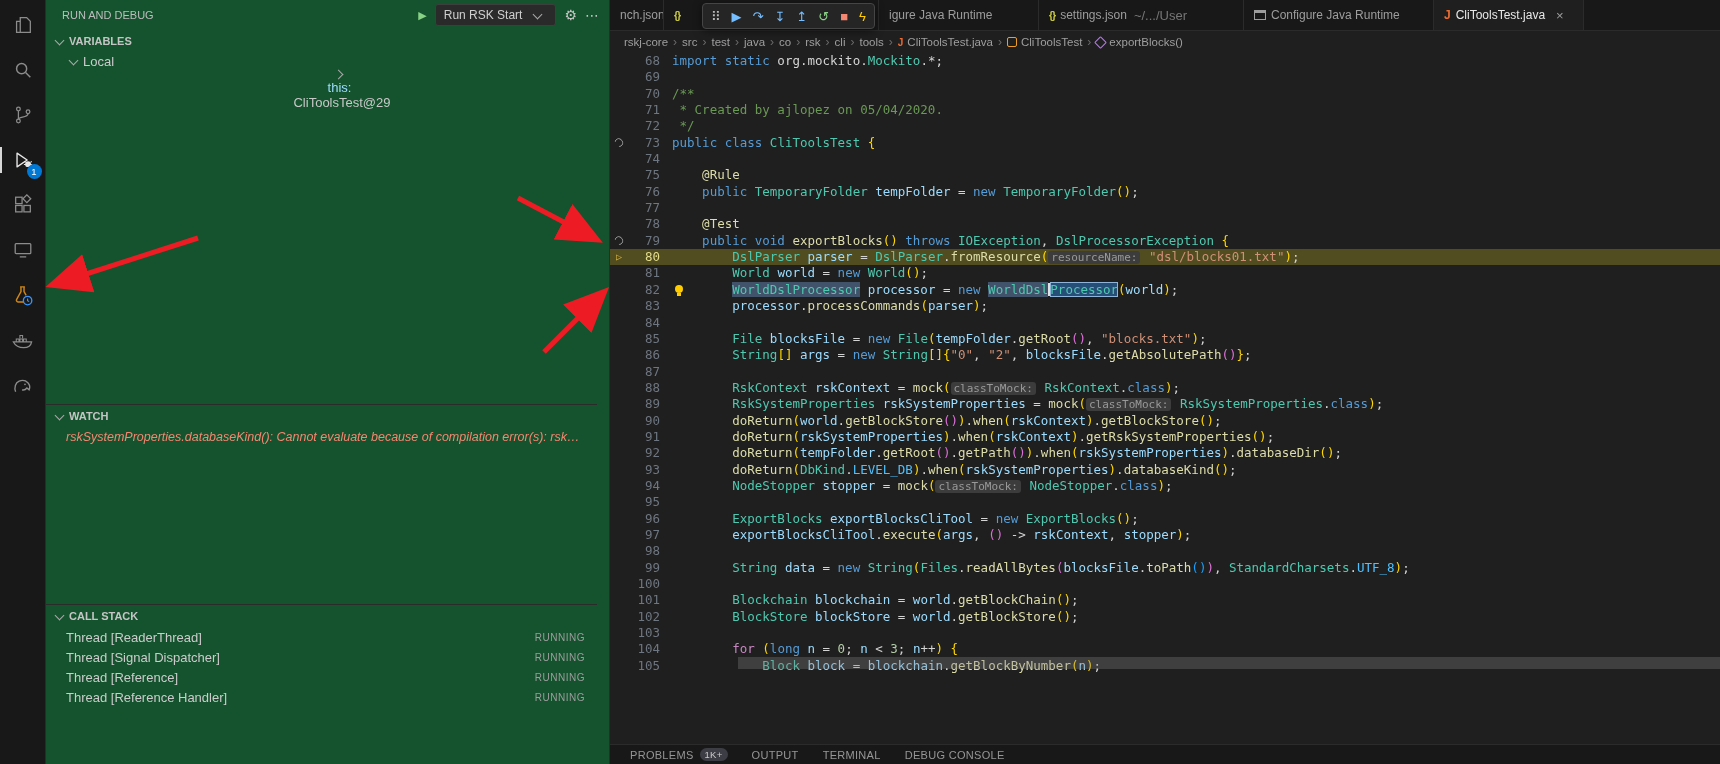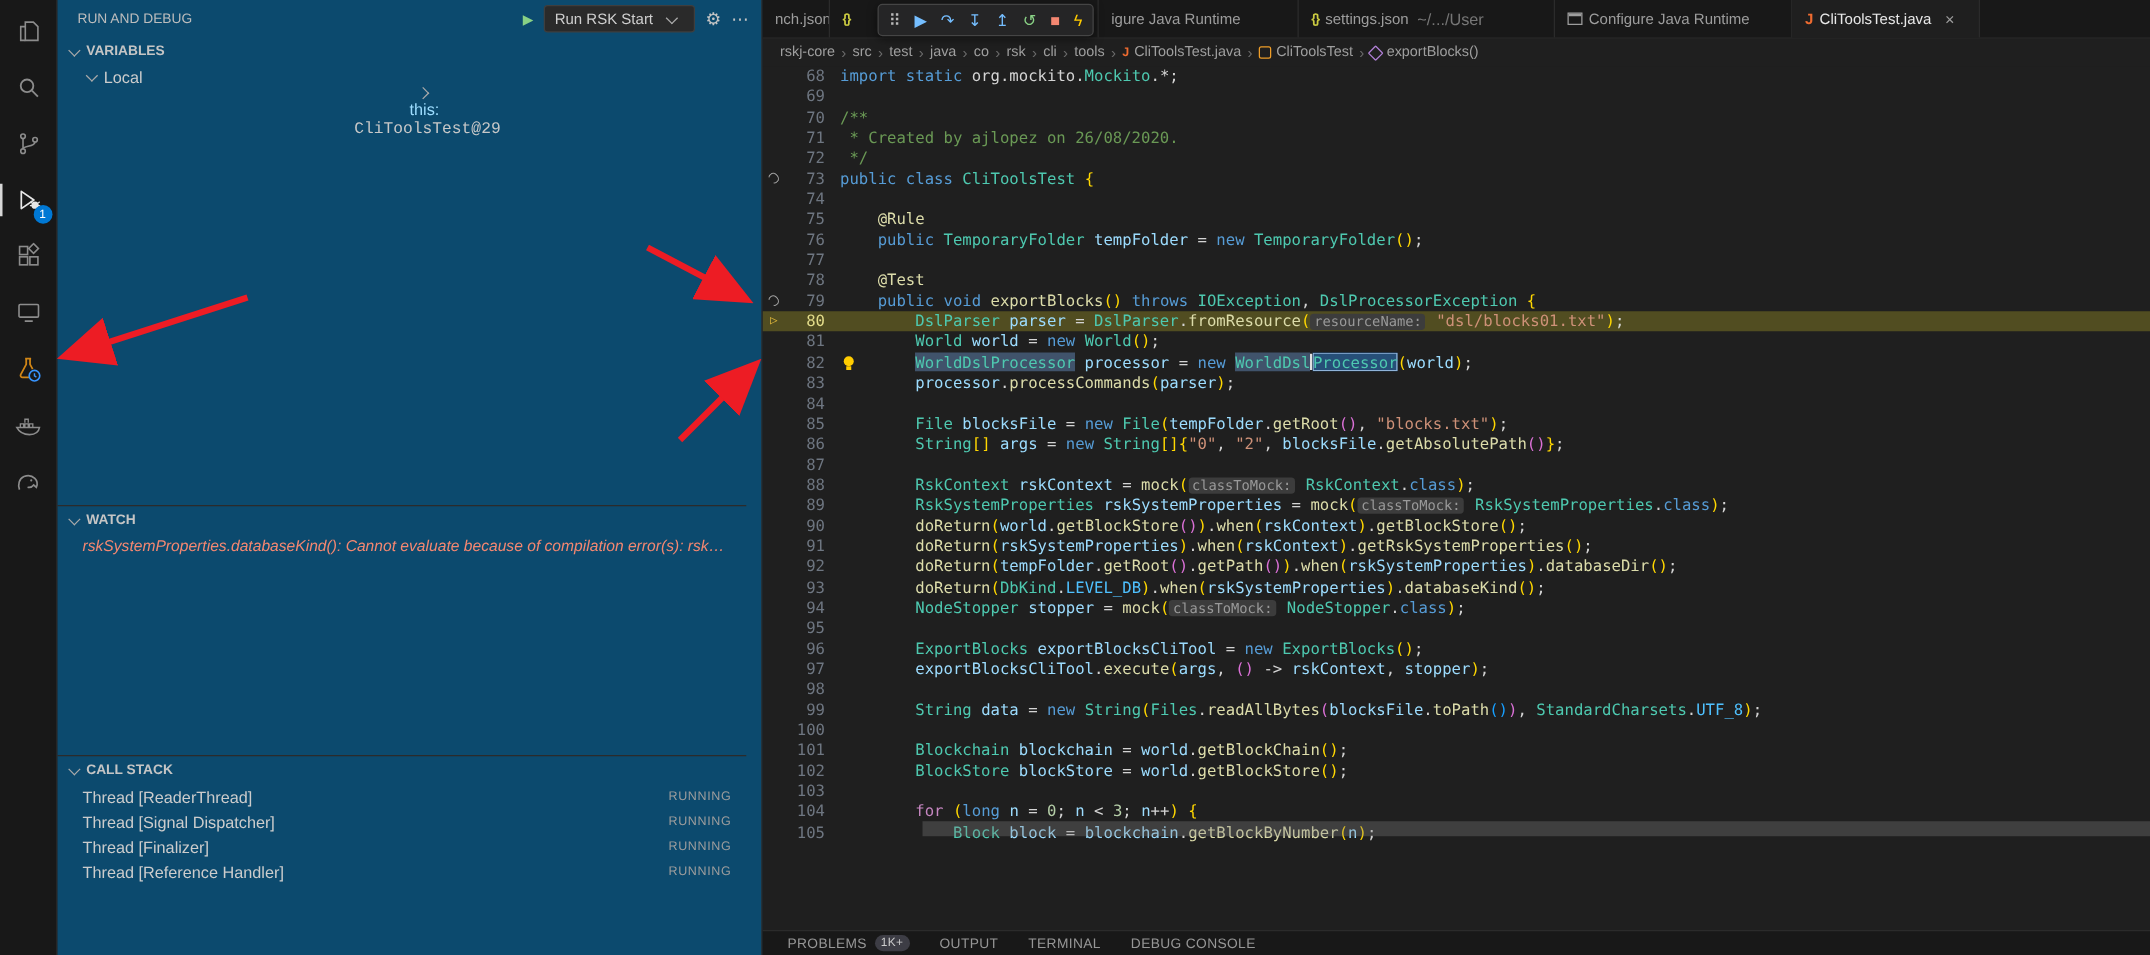--- a/index.html
+++ b/index.html
@@ -10,21 +10,21 @@
   .activitybar{width:45px;background:#181818;border-right:1px solid #2b2b2b;display:flex;
     flex-direction:column;align-items:center;padding-top:10px;gap:15px;flex:none;}
   .ab-item{width:30px;height:30px;display:flex;align-items:center;justify-content:center;
     position:relative;color:#8c8c8c;}
   .ab-item.active{color:#e7e7e7;}
   .ab-item.active::before{content:"";position:absolute;left:-8px;top:2px;bottom:2px;width:2px;background:#d7d7d7;}
   .badge{position:absolute;right:-4px;bottom:-4px;background:#0078d4;color:#fff;border-radius:50%;
     width:15px;height:15px;font-size:9.5px;display:flex;align-items:center;justify-content:center;}
 
   
-  .sidebar{width:563px;background:#0c4a6e;border-right:1px solid #2b2b2b;position:relative;
+  .sidebar{width:563px;background:#14532d;border-right:1px solid #2b2b2b;position:relative;
     color:#ccc;flex:none;font-size:13px;}
   .sb-header{height:30px;display:flex;align-items:center;justify-content:space-between;
     padding:0 10px 0 16px;}
   .sb-title{font-size:11px;color:#bdbdbd;white-space:nowrap;}
   .run-controls{display:flex;align-items:center;gap:8px;}
   .play{color:#89d185;font-size:11px;cursor:default;}
   .run-select{display:flex;align-items:center;gap:8px;background:#2a2a2a;border:1px solid #3e3e3e;
     border-radius:3px;height:20px;padding:0 8px;font-size:12px;color:#cfcfcf;}
   .chev{width:6px;height:6px;border-right:1.2px solid #aaa;border-bottom:1.2px solid #aaa;
     transform:rotate(45deg);display:inline-block;margin:0 6px 2px 4px;flex:none;}
@@ -32,21 +32,21 @@
   .iconbtn{color:#c5c5c5;font-size:14px;}
   .sec{position:absolute;left:0;right:12px;}
   .sec-vars{top:30px;height:374px;}
   .sec-watch{top:404px;height:200px;border-top:1px solid #2b2b2b;}
   .sec-stack{top:604px;bottom:0;border-top:1px solid #2b2b2b;}
   .sec-header{height:22px;display:flex;align-items:center;padding-left:6px;font-size:11px;
     font-weight:bold;color:#c5c5c5;}
   .tree-row{height:19px;display:flex;align-items:center;padding-left:20px;white-space:nowrap;}
   .tree-row.lvl2{padding-left:36px;flex-direction:column;}
   .var-name{color:#9cdcfe;}
-  .var-value{color:#c8c8c8;margin-left:5px;font-family:Liberation Mono, monospace;}
+  .var-value{color:#c8c8c8;margin-left:5px;}
   .watch-row{padding:3px 8px 0 20px;color:#f48771;font-style:italic;font-size:12.5px;
     white-space:nowrap;overflow:hidden;}
   .stack-row{height:20px;display:flex;align-items:center;justify-content:space-between;
     padding:0 12px 0 20px;}
   .stack-state{font-size:10px;color:#9d9d9d;letter-spacing:.5px;}
 
   
   .editor-col{flex:1;display:flex;flex-direction:column;position:relative;min-width:0;}
   .tabbar{height:30px;background:#181818;display:flex;border-bottom:1px solid #2b2b2b;flex:none;}
   .tab{display:flex;align-items:center;padding:0 10px;border-right:1px solid #2b2b2b;font-size:12px;
@@ -222,21 +222,21 @@
       <div>
           <div class="stack-row">
             <span class="stack-name">Thread [ReaderThread]</span>
             <span class="stack-state">RUNNING</span>
           </div>
           <div class="stack-row">
             <span class="stack-name">Thread [Signal Dispatcher]</span>
             <span class="stack-state">RUNNING</span>
           </div>
           <div class="stack-row">
-            <span class="stack-name">Thread [Finalizer]</span>
+            <span class="stack-name">Thread [Reference]</span>
             <span class="stack-state">RUNNING</span>
           </div>
           <div class="stack-row">
             <span class="stack-name">Thread [Reference Handler]</span>
             <span class="stack-state">RUNNING</span>
           </div>
         </div>
     </div>
   </div>
 
@@ -323,21 +323,21 @@
         <span class="bc-item">
           <span class="bc-icon-method"></span>
           <span>exportBlocks()</span>
         </span>
       </div>
     <div class="code-area">
       <div>
           <div class="cl"><span class="glyph"></span><span class="ln">68</span><span class="codeln"><span class="kw">import</span><span class="txt"> </span><span class="kw">static</span><span class="txt"> org.mockito.</span><span class="typ">Mockito</span><span class="txt">.*;</span></span></div>
           <div class="cl"><span class="glyph"></span><span class="ln">69</span><span class="codeln"></span></div>
           <div class="cl"><span class="glyph"></span><span class="ln">70</span><span class="codeln"><span class="cmt">/**</span></span></div>
-          <div class="cl"><span class="glyph"></span><span class="ln">71</span><span class="codeln"><span class="cmt"> * Created by ajlopez on 26/08/2020.</span></span></div>
+          <div class="cl"><span class="glyph"></span><span class="ln">71</span><span class="codeln"><span class="cmt"> * Created by ajlopez on 05/04/2020.</span></span></div>
           <div class="cl"><span class="glyph"></span><span class="ln">72</span><span class="codeln"><span class="cmt"> */</span></span></div>
           <div class="cl"><span class="glyph"><span class="arc"></span></span><span class="ln">73</span><span class="codeln"><span class="kw">public</span><span class="txt"> </span><span class="kw">class</span><span class="txt"> </span><span class="typ">CliToolsTest</span><span class="txt"> </span><span class="brk">{</span></span></div>
           <div class="cl"><span class="glyph"></span><span class="ln">74</span><span class="codeln"></span></div>
           <div class="cl"><span class="glyph"></span><span class="ln">75</span><span class="codeln"><span class="txt">    </span><span class="ann">@Rule</span></span></div>
           <div class="cl"><span class="glyph"></span><span class="ln">76</span><span class="codeln"><span class="txt">    </span><span class="kw">public</span><span class="txt"> </span><span class="typ">TemporaryFolder</span><span class="txt"> </span><span class="var">tempFolder</span><span class="txt"> = </span><span class="kw">new</span><span class="txt"> </span><span class="typ">TemporaryFolder</span><span class="brk">()</span><span class="txt">;</span></span></div>
           <div class="cl"><span class="glyph"></span><span class="ln">77</span><span class="codeln"></span></div>
           <div class="cl"><span class="glyph"></span><span class="ln">78</span><span class="codeln"><span class="txt">    </span><span class="ann">@Test</span></span></div>
           <div class="cl"><span class="glyph"><span class="arc"></span></span><span class="ln">79</span><span class="codeln"><span class="txt">    </span><span class="kw">public</span><span class="txt"> </span><span class="kw">void</span><span class="txt"> </span><span class="fn">exportBlocks</span><span class="brk">()</span><span class="txt"> </span><span class="kw">throws</span><span class="txt"> </span><span class="typ">IOException</span><span class="txt">, </span><span class="typ">DslProcessorException</span><span class="txt"> </span><span class="brk">{</span></span></div>
           <div class="cl debug"><span class="glyph exec">▷</span><span class="ln">80</span><span class="codeln"><span class="txt">        </span><span class="typ">DslParser</span><span class="txt"> </span><span class="var">parser</span><span class="txt"> = </span><span class="typ">DslParser</span><span class="txt">.</span><span class="fn">fromResource</span><span class="brk">(</span><span class="inl">resourceName:</span><span class="txt"> </span><span class="str">"dsl/blocks01.txt"</span><span class="brk">)</span><span class="txt">;</span></span></div>
           <div class="cl"><span class="glyph"></span><span class="ln">81</span><span class="codeln"><span class="txt">        </span><span class="typ">World</span><span class="txt"> </span><span class="var">world</span><span class="txt"> = </span><span class="kw">new</span><span class="txt"> </span><span class="typ">World</span><span class="brk">()</span><span class="txt">;</span></span></div>

